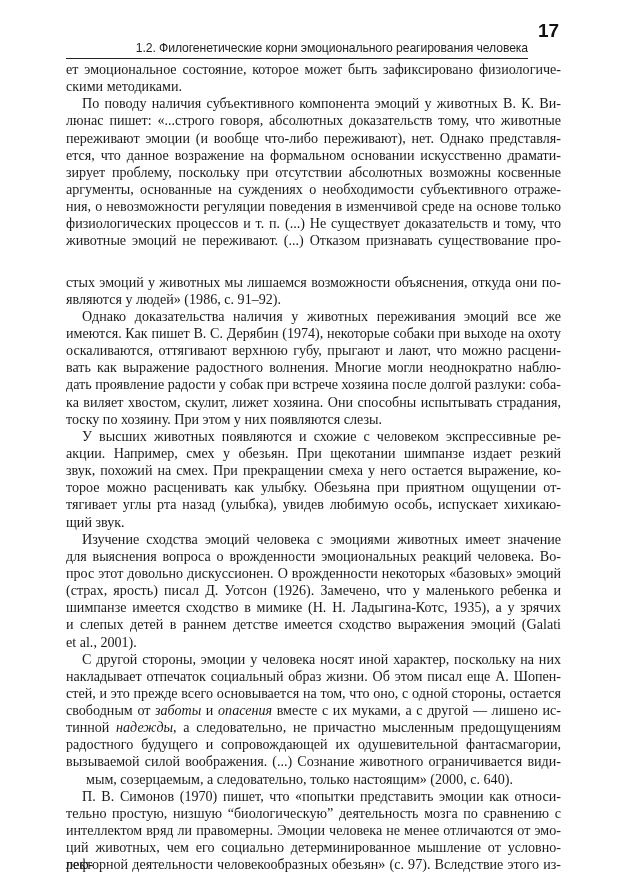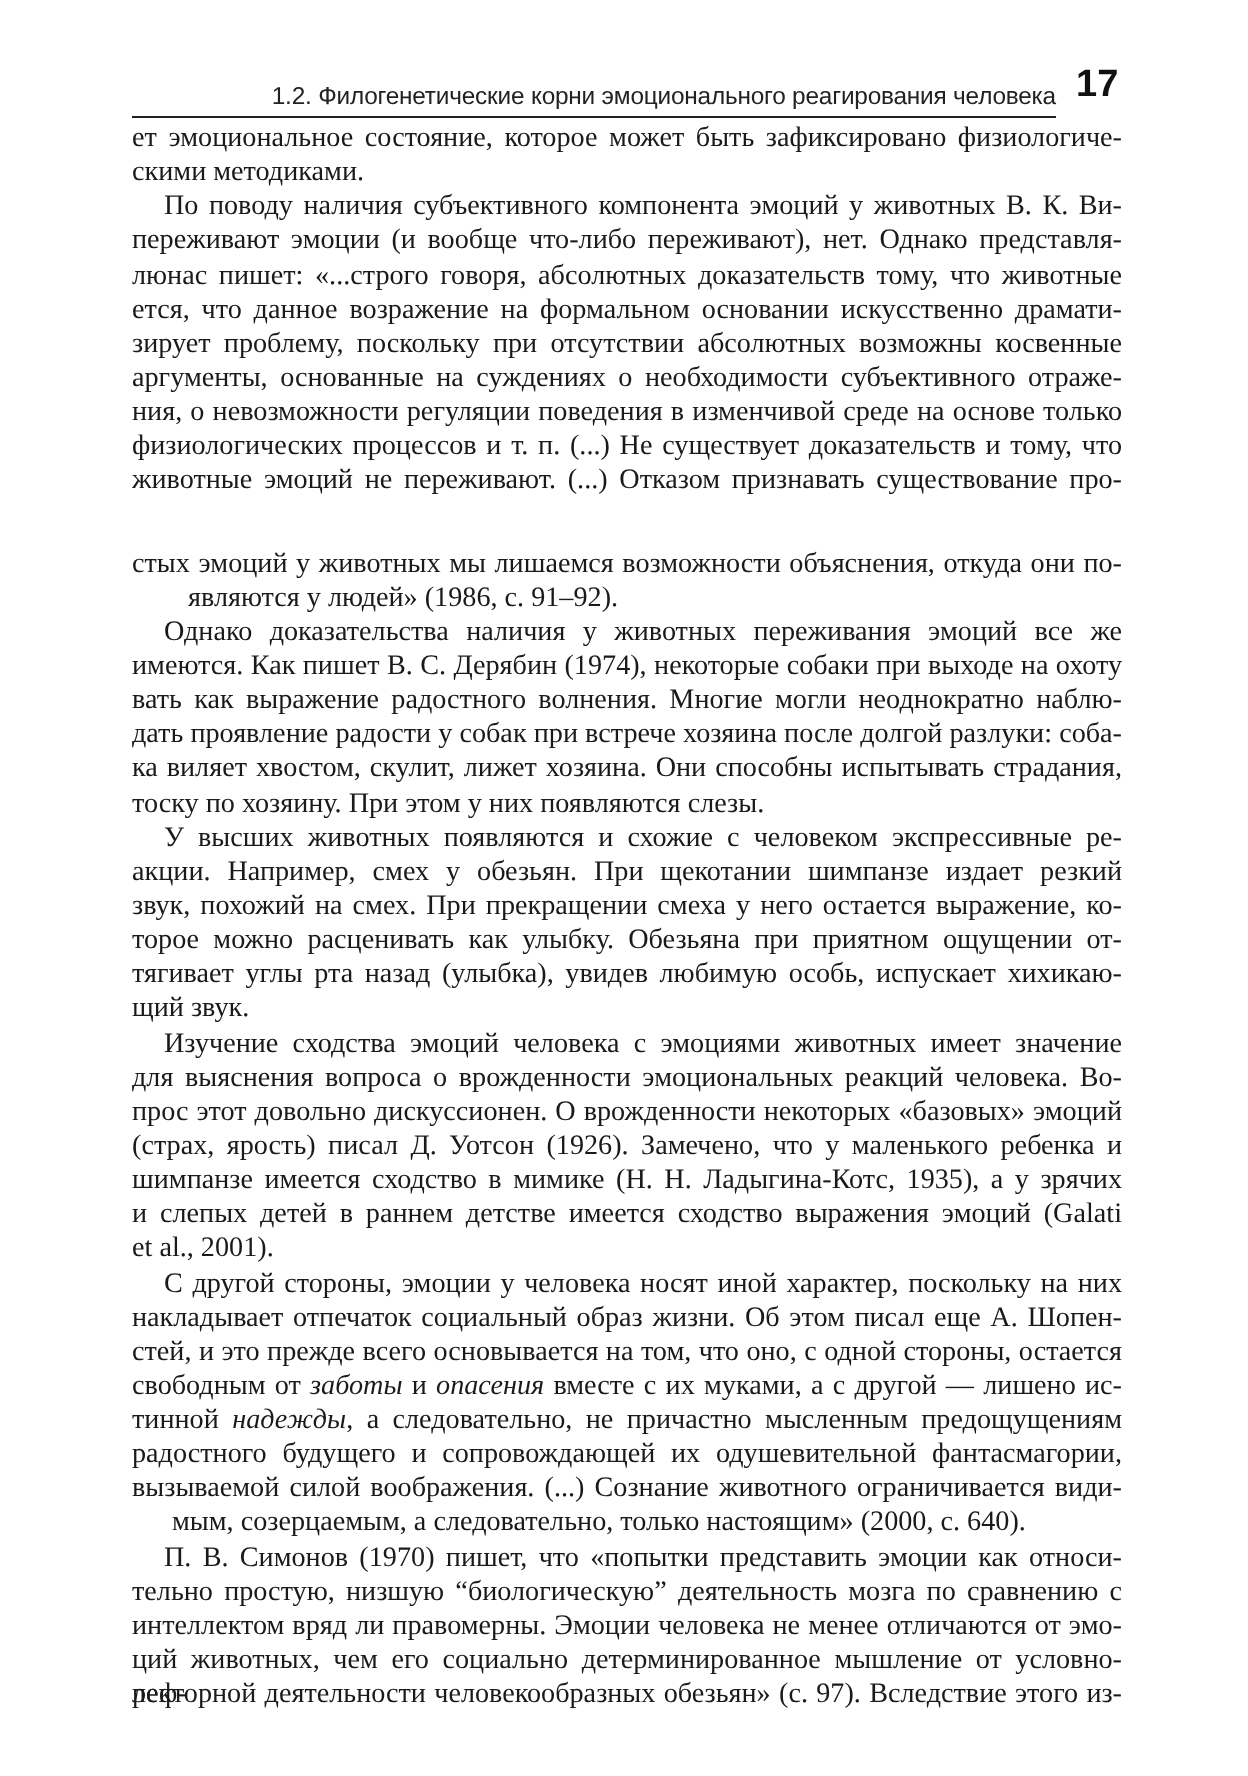--- a/index.html
+++ b/index.html
@@ -6,21 +6,21 @@
   body { width: 624px; height: 888px; position: relative; overflow: hidden; }
   .page { position: absolute; left: 0; top: 0; width: 624px; height: 668px; }
   .running-head {
     position: absolute; left: 66px; top: 40px; width: 462px; height: 18px;
     border-bottom: 1px solid #222;
     font-family: "Liberation Sans", "DejaVu Sans", sans-serif;
     font-size: 12.2px; color: #222; text-align: right; line-height: 16px;
     letter-spacing: -0.1px;
   }
   .page-number {
-    position: absolute; left: 538px; top: 32px;
+    position: absolute; left: 538px; top: 20px;
     font-family: "Liberation Sans", "DejaVu Sans", sans-serif;
     font-weight: bold; font-size: 19px; color: #111; line-height: 22px;
   }
   .body-text {
     position: absolute; left: 66px; top: 61px; width: 495px;
     font-family: "Liberation Serif", "DejaVu Serif", serif;
     font-size: 14.1px; color: #1a1a1a;
   }
   .line {
     display: block; height: 17.15px; line-height: 17.15px;
@@ -37,34 +37,35 @@
 <div class="page">
   <div class="running-head">1.2. Филогенетические корни эмоционального реагирования человека</div>
   <div class="page-number">17</div>
   <div class="body-text" id="body">
       <div>
         <span class="line" style="white-space: normal;">ет эмоциональное состояние, которое может быть зафиксировано физиологиче-</span>
         <span class="line last" style="white-space: normal;">скими методиками.</span>
       </div>
       <div>
         <span class="line indent" style="white-space: normal;">По поводу наличия субъективного компонента эмоций у животных В. К. Ви-</span>
+        <span class="line" style="white-space: normal;">люнас пишет: «...строго говоря, абсолютных доказательств тому, что животные</span>
         <span class="line" style="white-space: normal;">переживают эмоции (и вообще что-либо переживают), нет. Однако представля-</span>
-        <span class="line" style="white-space: normal;">люнас пишет: «...строго говоря, абсолютных доказательств тому, что животные</span>
         <span class="line" style="white-space: normal;">ется, что данное возражение на формальном основании искусственно драмати-</span>
         <span class="line" style="white-space: normal;">зирует проблему, поскольку при отсутствии абсолютных возможны косвенные</span>
         <span class="line" style="white-space: normal;">аргументы, основанные на суждениях о необходимости субъективного отраже-</span>
         <span class="line" style="white-space: normal;">ния, о невозможности регуляции поведения в изменчивой среде на основе только</span>
         <span class="line" style="white-space: normal;">физиологических процессов и т. п. (...) Не существует доказательств и тому, что</span>
         <span class="line" style="white-space: normal;">животные эмоций не переживают. (...) Отказом признавать существование про-</span>
         <span class="line" style="white-space: normal; margin-top: 24px;">стых эмоций у животных мы лишаемся возможности объяснения, откуда они по-</span>
-        <span class="line last" style="white-space: normal; margin-left: 28px;">являются у людей» (1986, с. 91–92).</span>
+        <span class="line last" style="white-space: normal;">являются у людей» (1986, с. 91–92).</span>
       </div>
       <div>
         <span class="line indent" style="white-space: normal;">Однако доказательства наличия у животных переживания эмоций все же</span>
         <span class="line" style="white-space: normal;">имеются. Как пишет В. С. Дерябин (1974), некоторые собаки при выходе на охоту</span>
+        <span class="line" style="white-space: normal;">оскаливаются, оттягивают верхнюю губу, прыгают и лают, что можно расцени-</span>
         <span class="line" style="white-space: normal;">вать как выражение радостного волнения. Многие могли неоднократно наблю-</span>
         <span class="line" style="white-space: normal;">дать проявление радости у собак при встрече хозяина после долгой разлуки: соба-</span>
         <span class="line" style="white-space: normal;">ка виляет хвостом, скулит, лижет хозяина. Они способны испытывать страдания,</span>
         <span class="line last" style="white-space: normal;">тоску по хозяину. При этом у них появляются слезы.</span>
       </div>
       <div>
         <span class="line indent" style="white-space: normal;">У высших животных появляются и схожие с человеком экспрессивные ре-</span>
         <span class="line" style="white-space: normal;">акции. Например, смех у обезьян. При щекотании шимпанзе издает резкий</span>
         <span class="line" style="white-space: normal;">звук, похожий на смех. При прекращении смеха у него остается выражение, ко-</span>
         <span class="line" style="white-space: normal;">торое можно расценивать как улыбку. Обезьяна при приятном ощущении от-</span>

